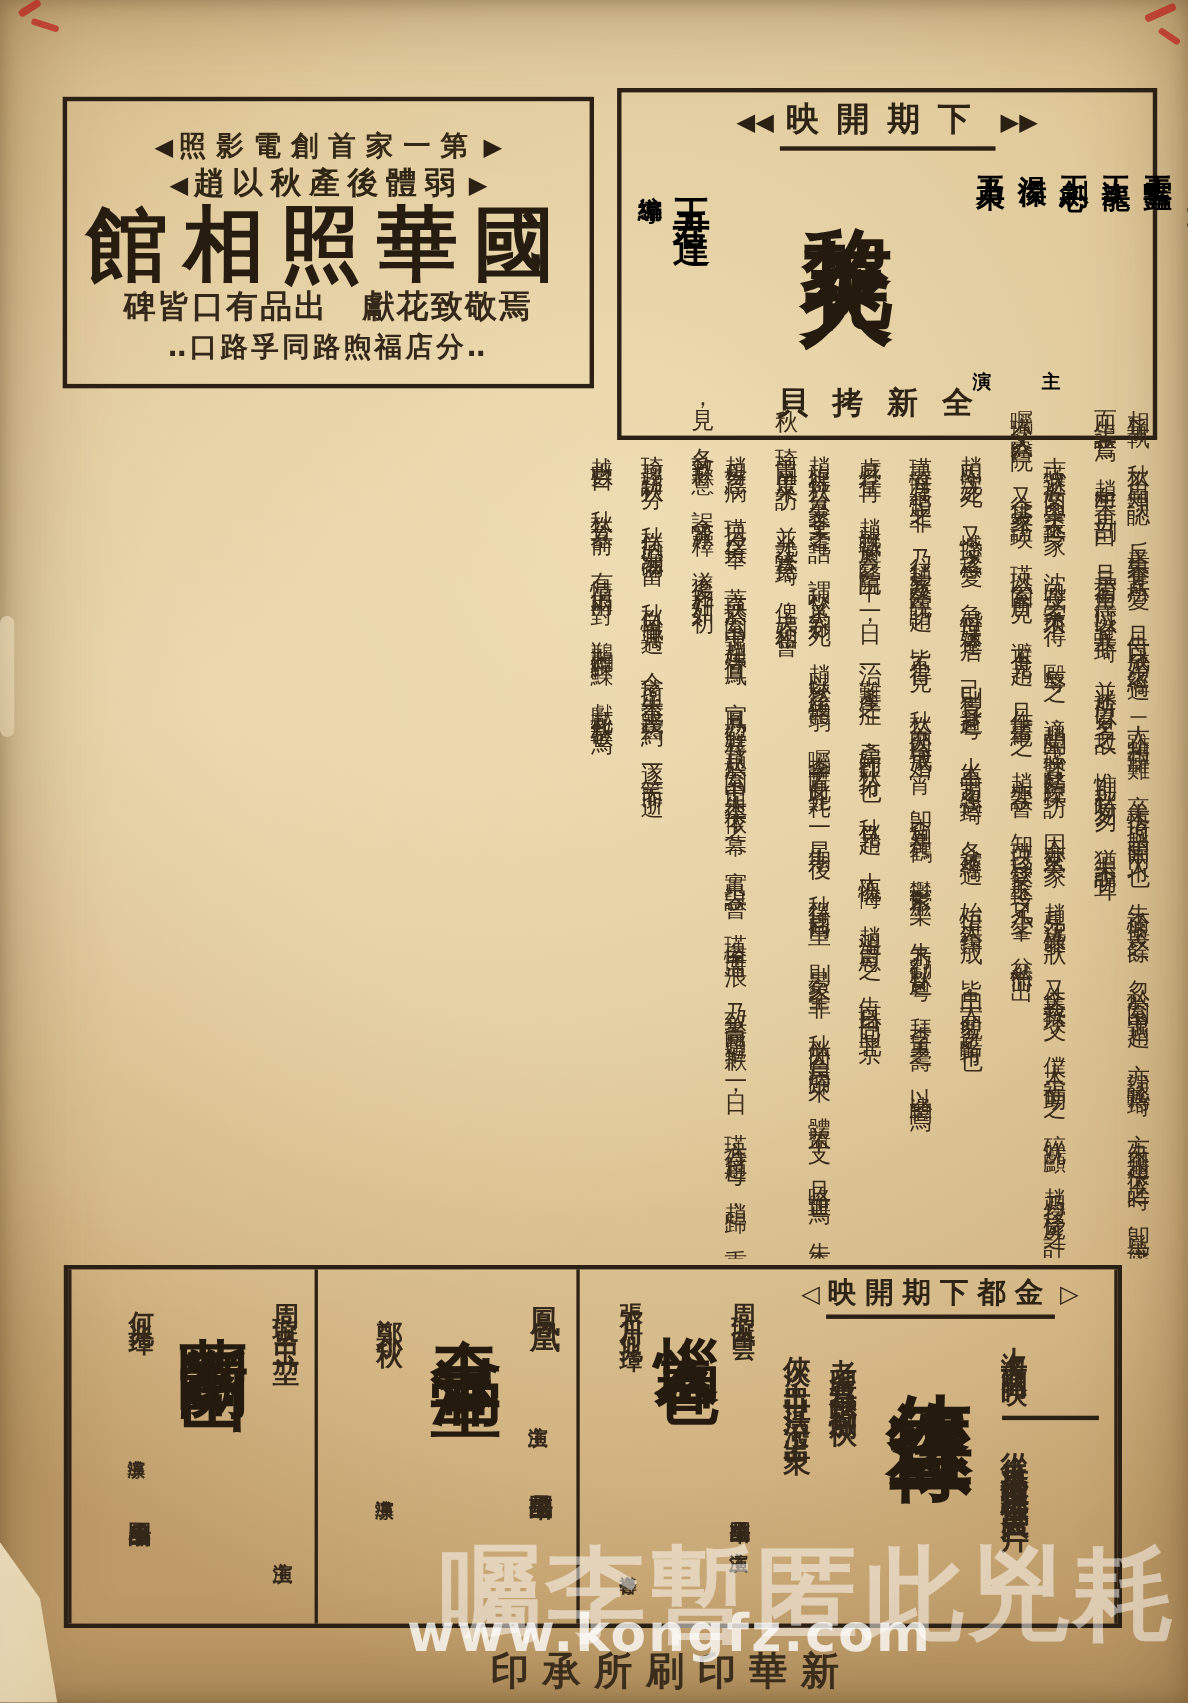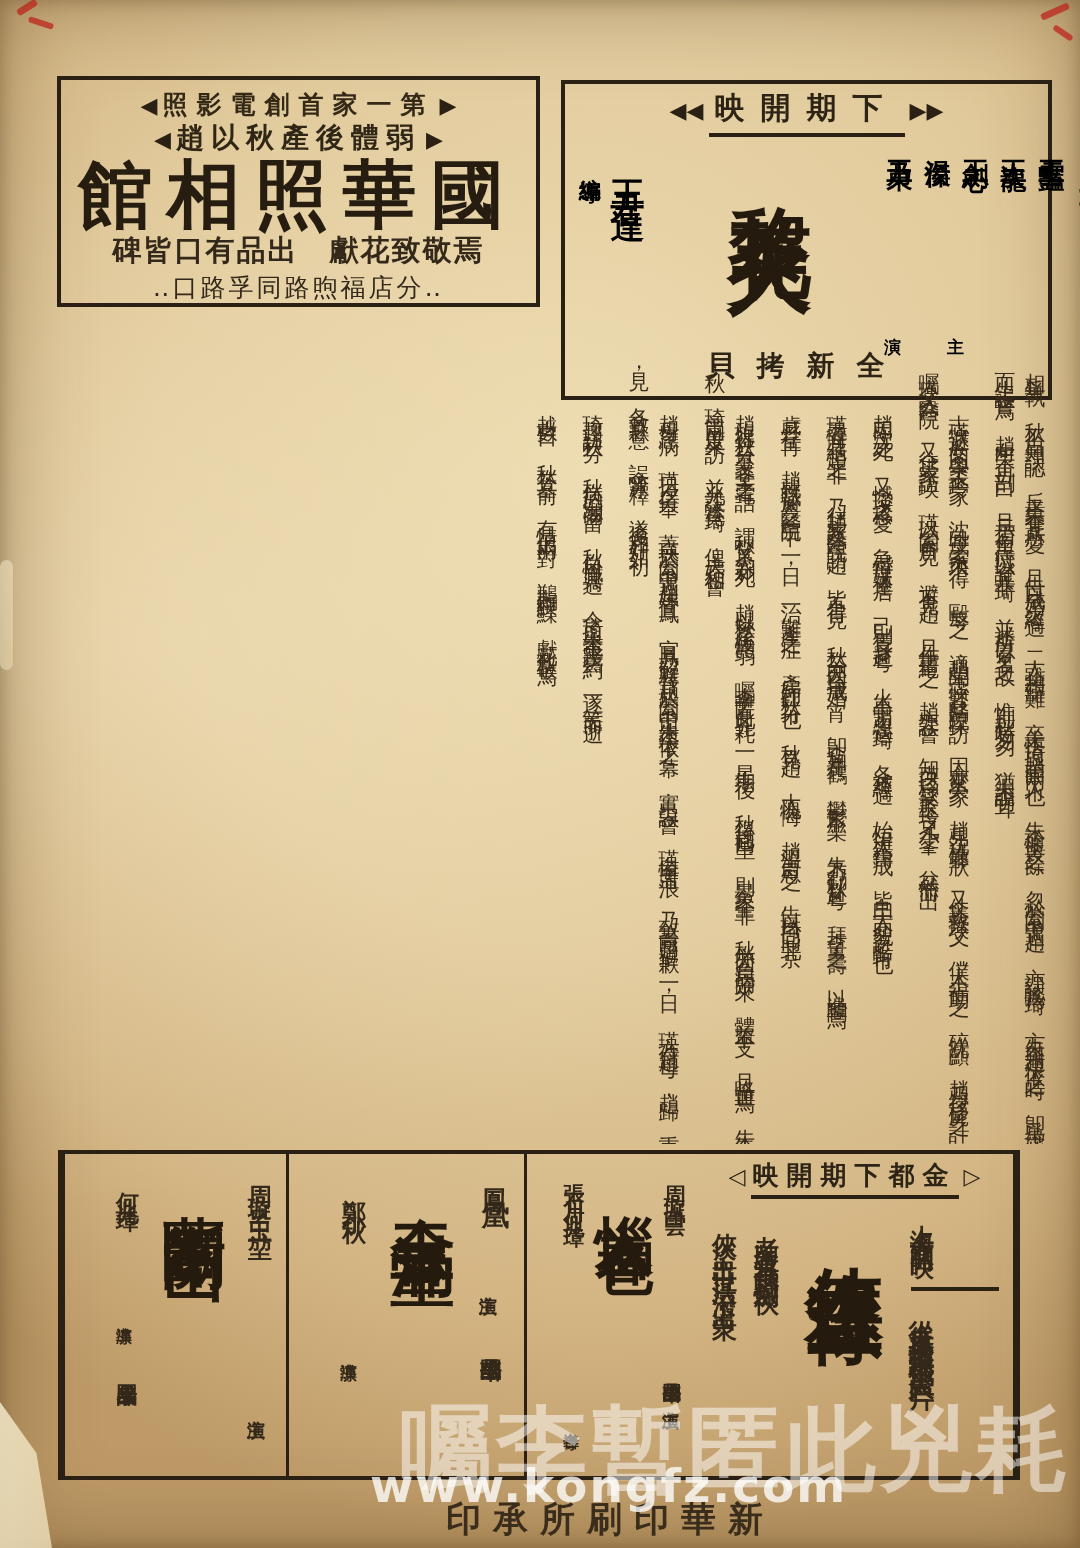--- a/index.html
+++ b/index.html
@@ -13,21 +13,21 @@
   .abs{position:absolute;}
   .v{writing-mode:vertical-rl;text-orientation:upright;}
   .box{border:4px solid #2b2014;box-sizing:border-box;}
   .ctr{text-align:center;}
   
   .tl-line1{font-size:25px;font-weight:bold;letter-spacing:9px;color:#342917;}
   .tl-line2{font-size:28px;font-weight:bold;letter-spacing:7px;color:#302615;}
   .tl-title{font-size:74px;font-weight:bold;letter-spacing:14px;color:#261d10;line-height:1.0;}
   .tl-line3{font-size:29px;font-weight:bold;letter-spacing:2px;color:#33281a;}
   .tl-line4{font-size:29px;font-weight:bold;letter-spacing:1px;color:#33281a;}
-  .tl-line5{font-size:25px;font-weight:normal;letter-spacing:3px;color:#33281a;}
+  .tl-line5{font-size:25px;font-weight:bold;letter-spacing:3px;color:#33281a;}
   .tri{font-size:22px;color:#2b2014;}
   
   .tr-head{font-size:30px;font-weight:bold;letter-spacing:16px;color:#2e2416;
            border-bottom:4px solid #2b2014;padding:0 6px 4px 6px;display:inline-block;}
   .tr-title{font-size:84px;font-weight:bold;line-height:118px;letter-spacing:10px;color:#241b0e;}
   .cast-main{font-size:33px;font-weight:bold;letter-spacing:6px;}
   .cast-n{font-size:26px;font-weight:bold;letter-spacing:3px;margin:0 3px;}
   .small-role{font-size:17px;font-weight:bold;text-align:center;}
   
   .body-txt{font-size:21px;line-height:30px;letter-spacing:7px;color:#382b1a;}
@@ -53,21 +53,21 @@
 <div class="page">
 
   <div class="redmark" style="left:16px;top:4px;width:22px;height:7px;transform:rotate(-32deg);"></div>
   <div class="redmark" style="left:28px;top:20px;width:26px;height:6px;transform:rotate(18deg);"></div>
   <div class="redmark" style="left:1040px;top:8px;width:30px;height:7px;transform:rotate(-24deg);"></div>
   <div class="redmark" style="left:1052px;top:30px;width:22px;height:6px;transform:rotate(34deg);"></div>
 
   <div class="tear" style="left:0;top:1402px;width:52px;height:146px;clip-path:polygon(0 0,70% 35%,100% 100%,0 100%);"></div>
   <div class="tear" style="left:0;top:560px;width:13px;height:110px;border-radius:8px;opacity:.55;"></div>
 
-  <div class="box abs ctr" style="left:57px;top:76px;width:483px;height:231px;padding-top:8px;">
+  <div class="box abs ctr" style="left:57px;top:88px;width:483px;height:265px;padding-top:24px;">
     <div>
       <span class="tri">◀</span>
       <span class="tl-line1">照影電創首家一第</span>
       <span class="tri">▶</span>
     </div>
     <div style="margin-top:-2px;">
       <span class="tri">◀</span>
       <span class="tl-line2">趙以秋產後體弱</span>
       <span class="tri">▶</span>
     </div>

